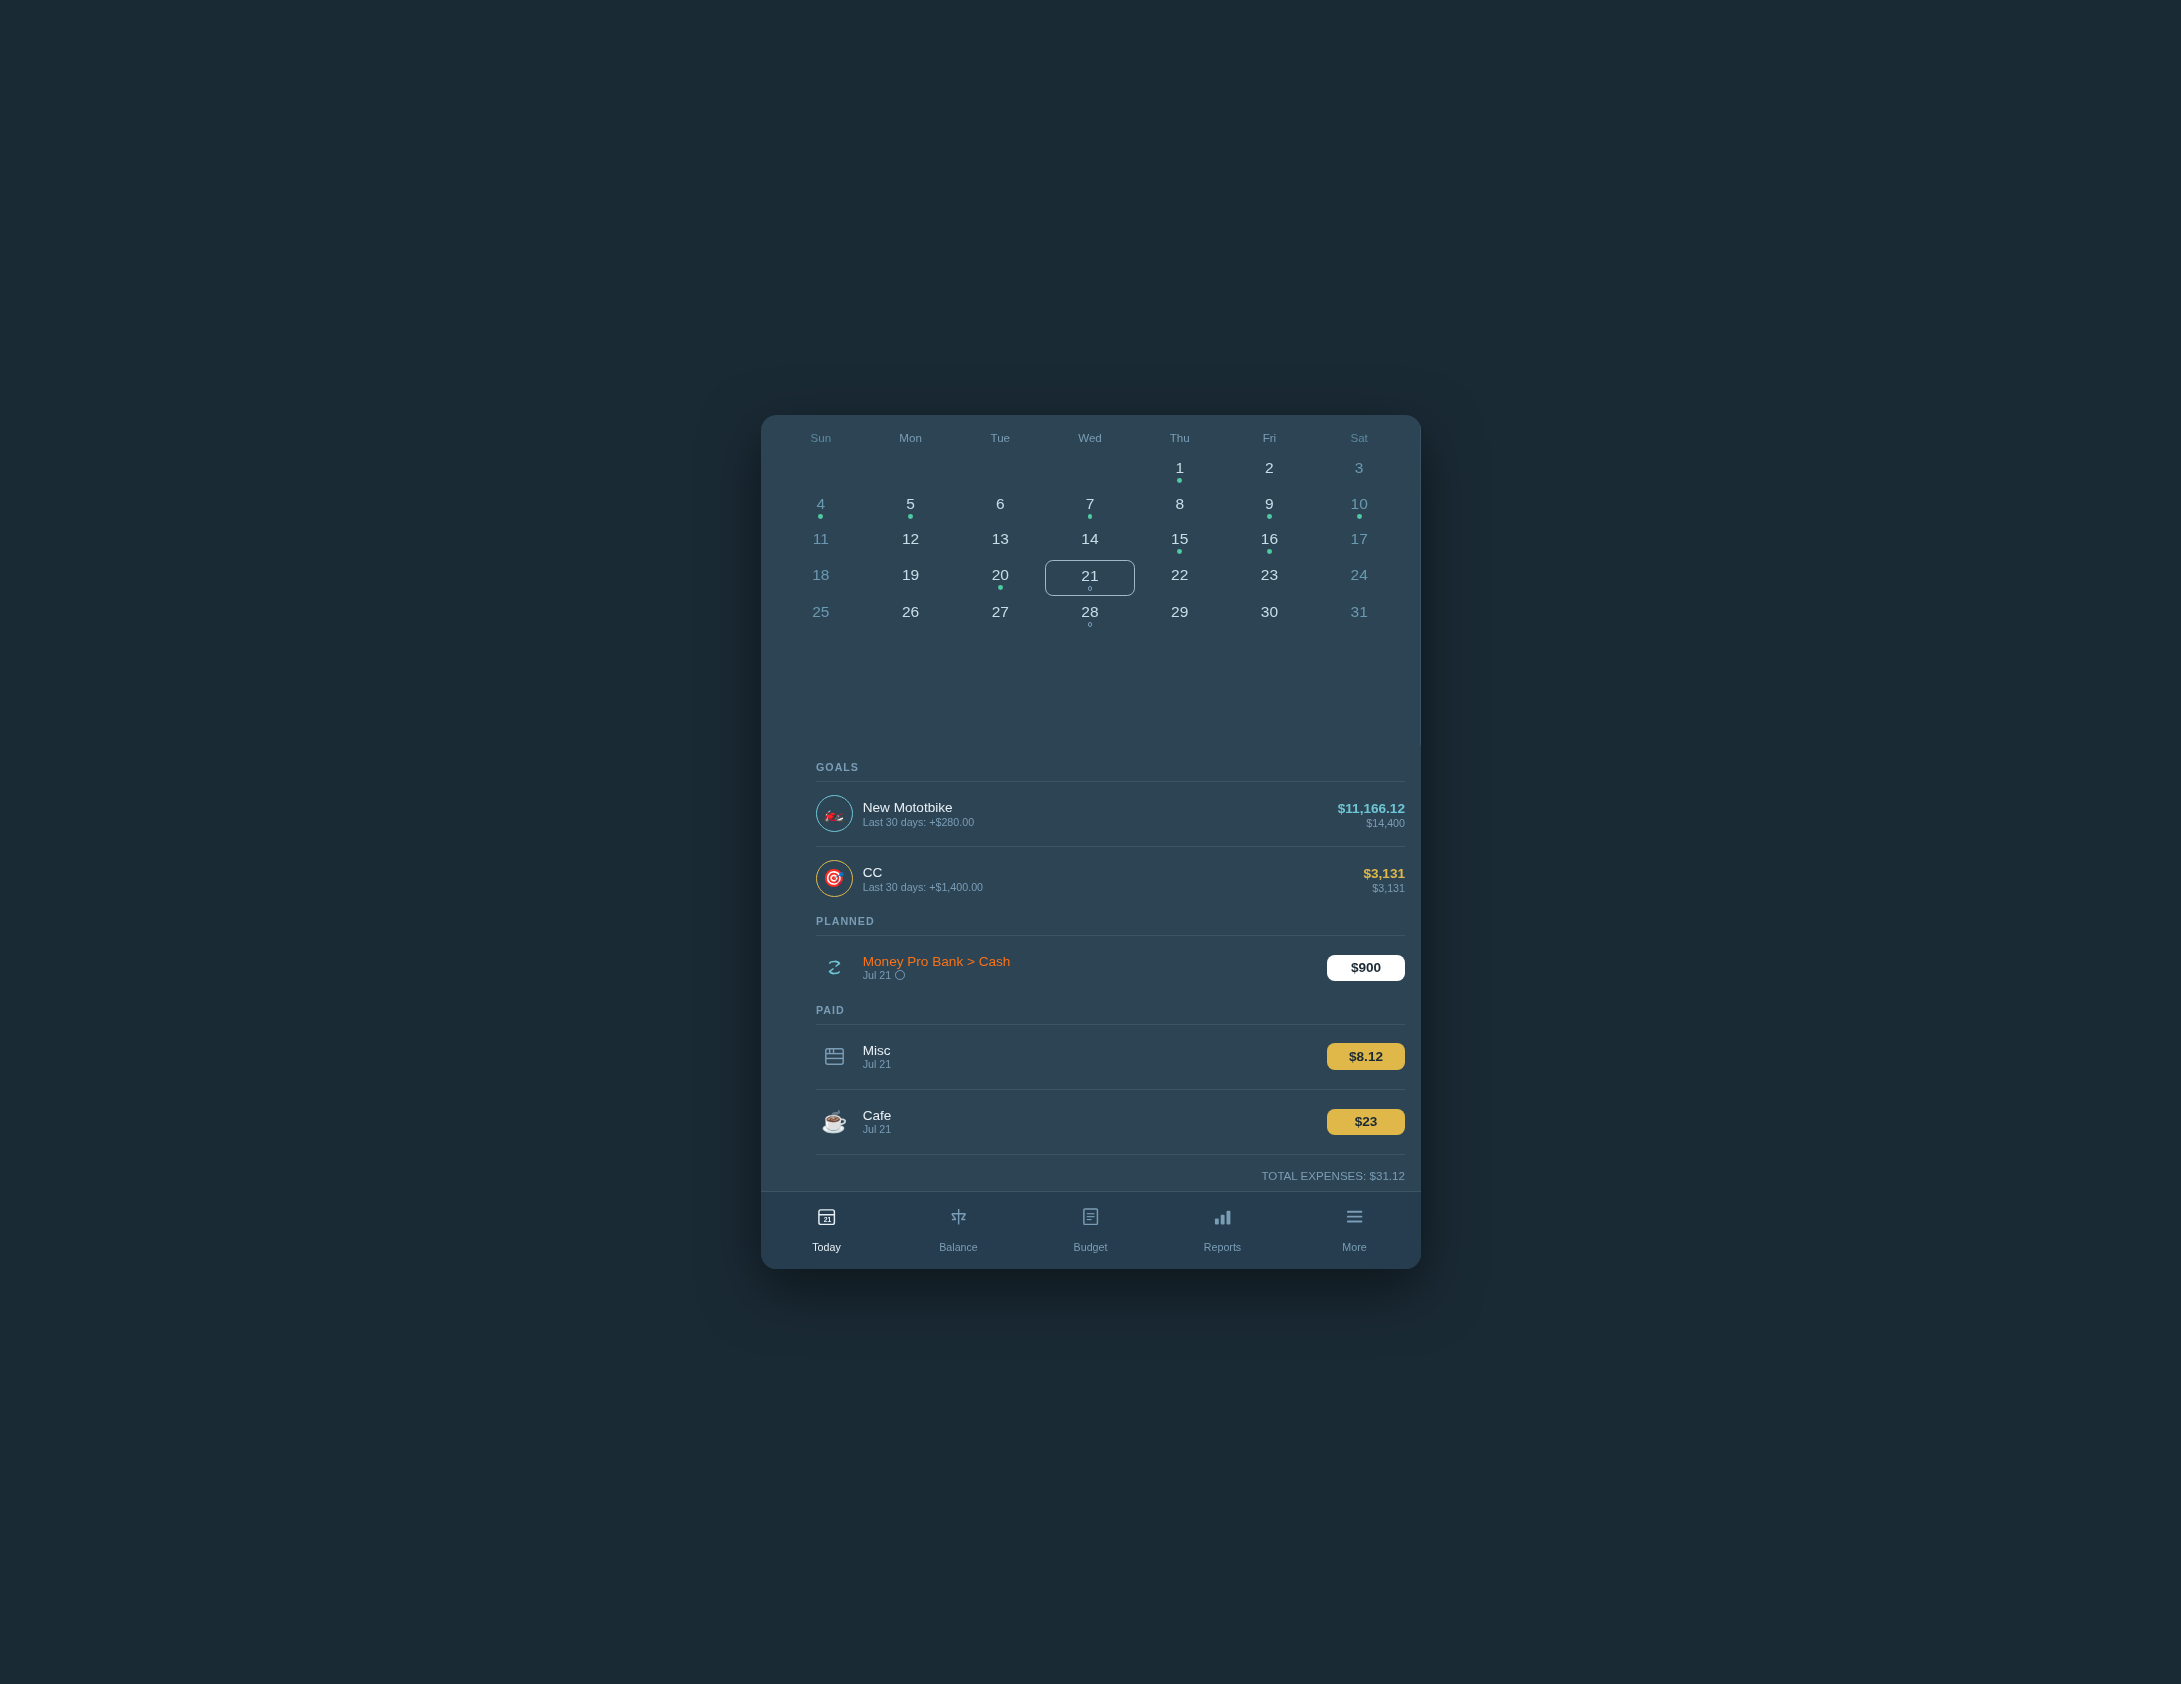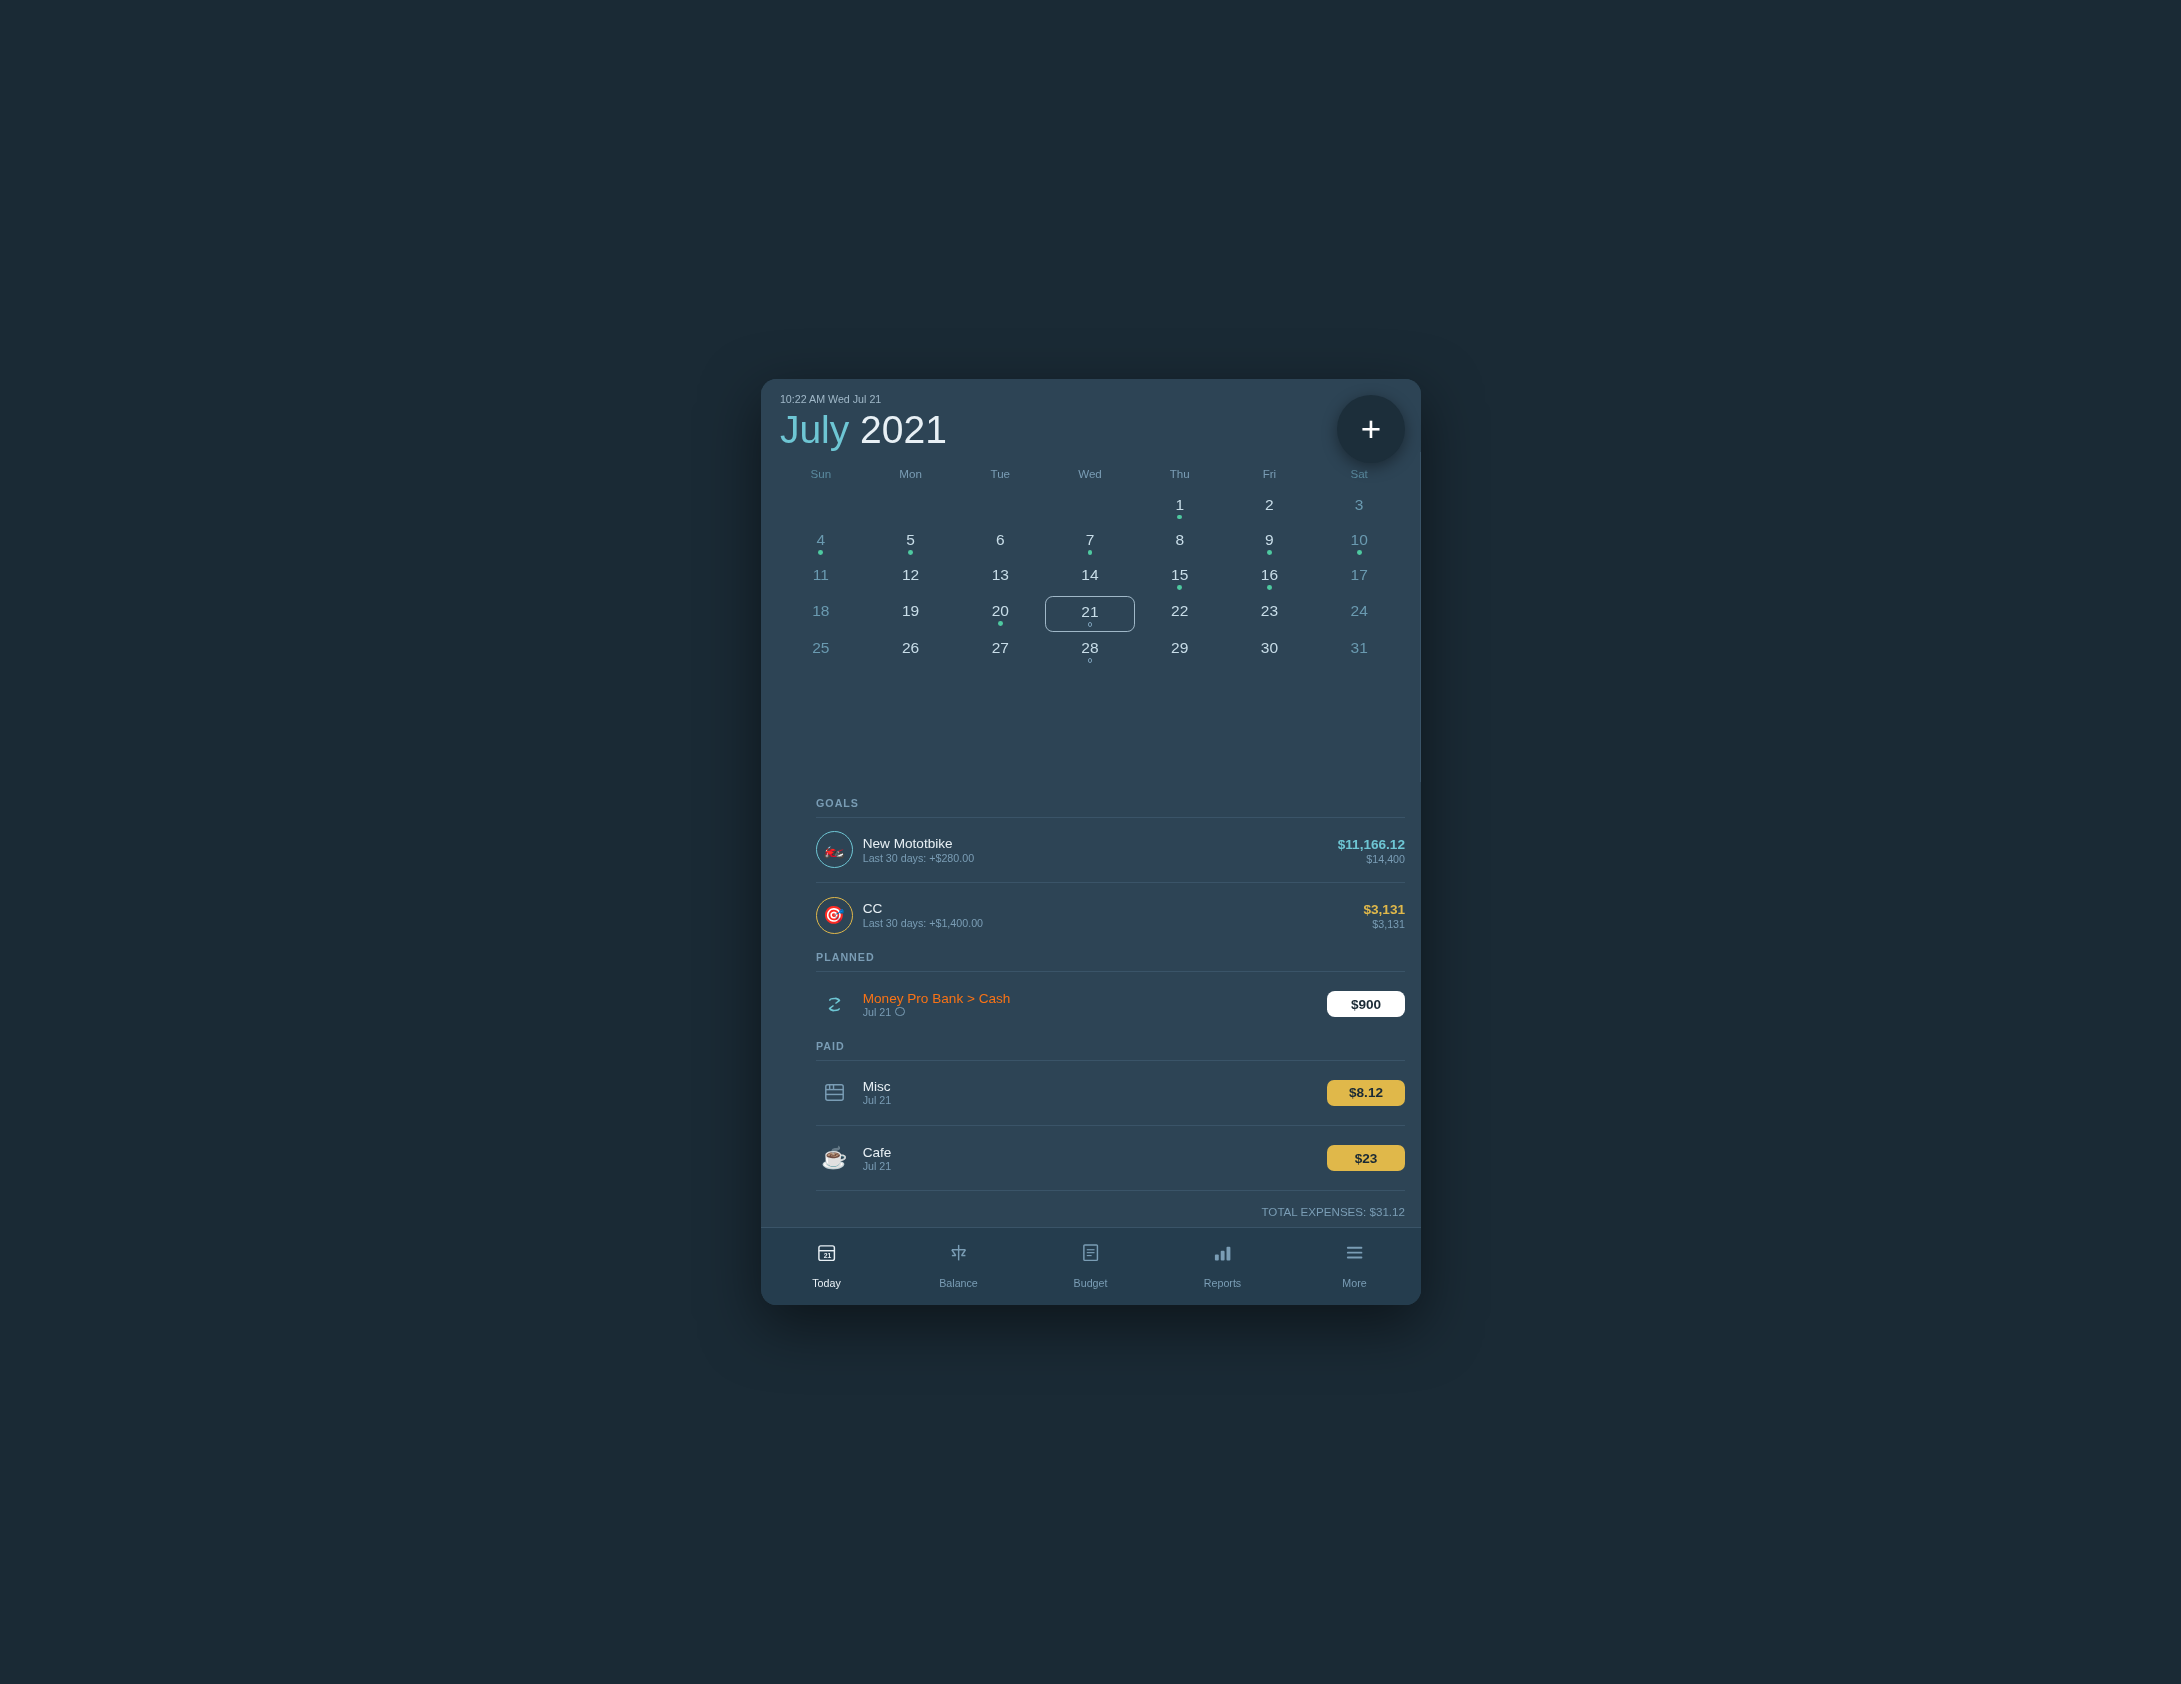--- a/index.html
+++ b/index.html
@@ -233,21 +233,20 @@
       font-size: 13.6px;
       font-weight: 600;
       padding: 5.8px 13.6px;
       border-radius: 7.8px;
       min-width: 78px;
       text-align: center;
     }
     .amount-badge.yellow {
       background: #e0b84a;
       color: #1a2a35;
-      border-radius: 7px;
     }
     .paid-item {
       display: flex;
       align-items: center;
       padding: 7.8px 0;
     }
     .paid-icon {
       width: 37px;
       height: 37px;
       display: flex;
@@ -303,31 +302,20 @@
     }
     .nav-item.active .nav-icon {
       color: #e8f0f5;
     }
   </style>
 </head>
 <body>
 
 <div class="app-container">
 
-  <div class="header">
-    <div class="status-bar">10:22 AM  Wed Jul 21</div>
-    <div class="month-title">
-      <span class="month-word">July</span>
-      <span class="year-word"> </span>
-      <span class="year-word">2021</span>
-    </div>
-    <div class="add-button">
-      <span>+</span>
-    </div>
-  </div>
 
   <div class="main-content">
 
     <div class="calendar-section">
       <div class="day-headers">
         <div class="day-header sunday">Sun</div>
         <div class="day-header">Mon</div>
         <div class="day-header">Tue</div>
         <div class="day-header">Wed</div>
         <div class="day-header">Thu</div>

